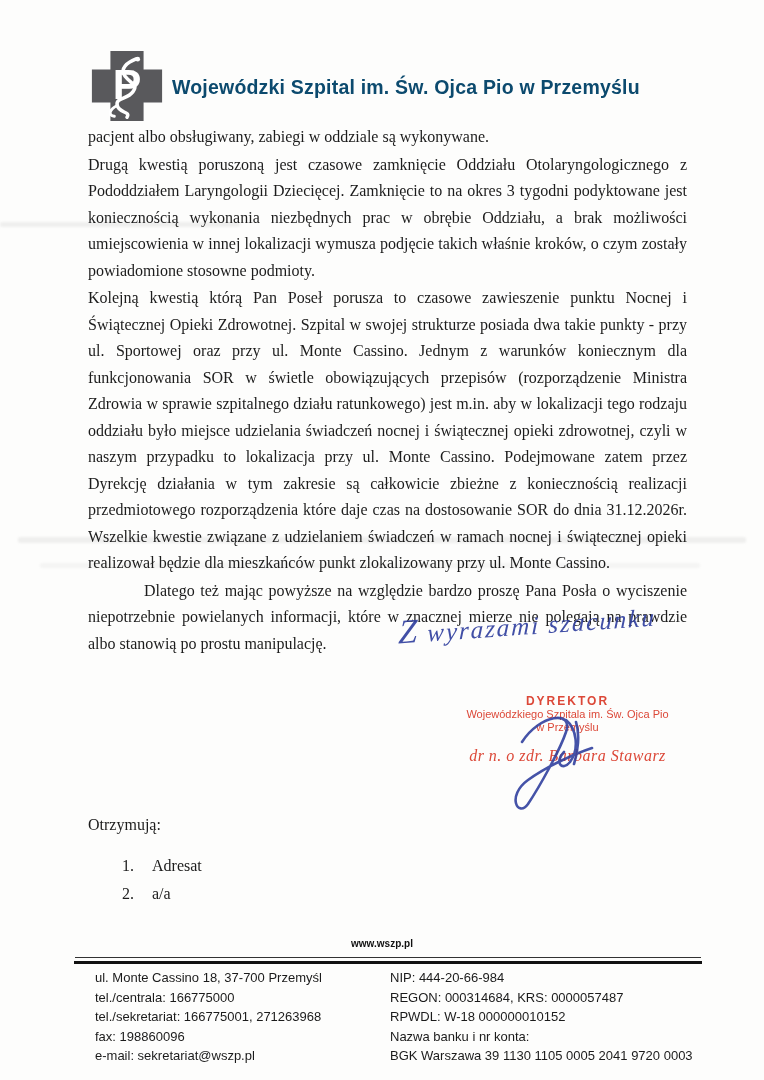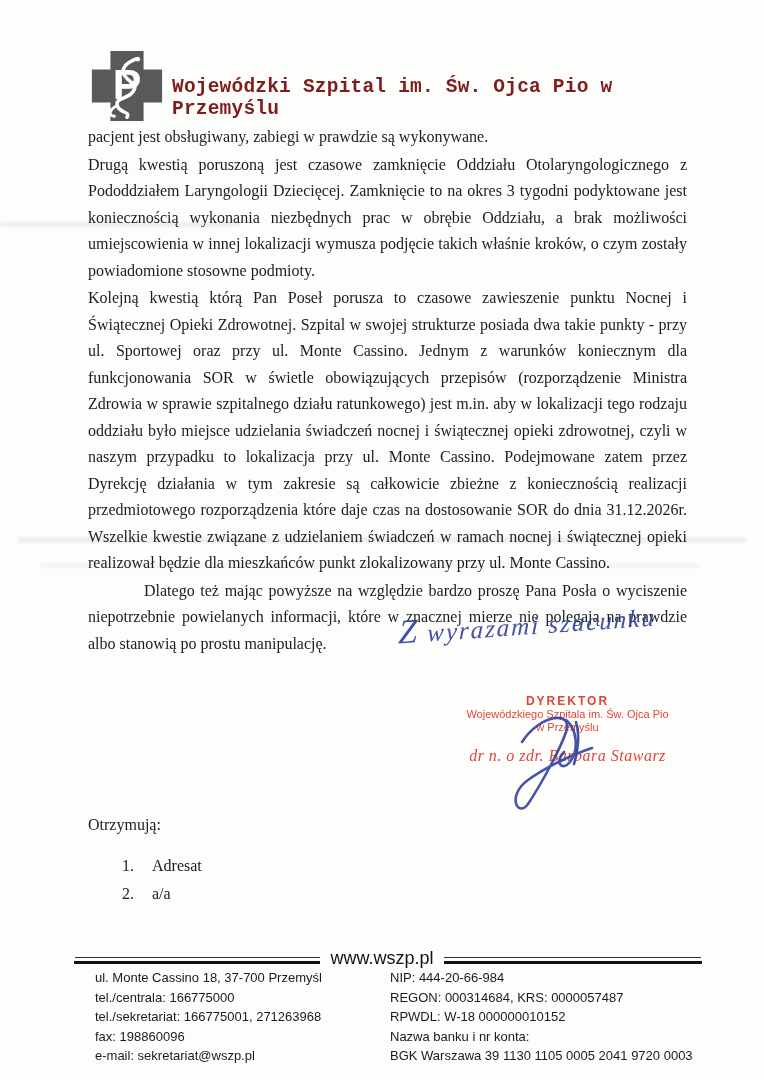--- a/index.html
+++ b/index.html
@@ -11,22 +11,22 @@
     overflow:hidden;
     font-family:"Liberation Serif", serif;
     color:#1c1c1c;
   }
   
   .streak{position:absolute;background:rgba(120,120,120,0.10);border-radius:2px;filter:blur(1px);}
   
   .logo{position:absolute;left:88px;top:47px;width:78px;height:78px;}
   .org-title{
     position:absolute;left:172px;top:76px;width:540px;
-    font-family:Liberation Mono, monospace;
-    font-weight:bold;font-size:19.5px;color:#7f1d1d;
+    font-family:Liberation Sans, sans-serif;
+    font-weight:bold;font-size:19.5px;color:#0c4a6e;
     letter-spacing:0.2px;
   }
   
   .letter-body{
     position:absolute;left:88px;top:124px;width:599px;
     font-size:16px;line-height:26.5px;
     text-align:justify;
   }
   .letter-body p{margin:0 0 1px 0;}
   .letter-body p.indent{text-indent:56px;}
@@ -56,21 +56,21 @@
   .signature-svg{position:absolute;left:488px;top:700px;width:130px;height:110px;}
   
   .distribution{position:absolute;left:88px;top:816px;font-size:16px;}
   .distribution .dist-label{margin-bottom:23px;}
   .dist-item{margin:9px 0 10px 34px;}
   .dist-item .num{display:inline-block;width:30px;}
   
   .footer{position:absolute;left:0;top:938px;width:764px;font-family:"Liberation Sans", sans-serif;}
   .site{
     position:absolute;left:0;top:0;width:764px;text-align:center;
-    font-weight:normal;font-size:18px;color:#111;z-index:2;margin-top:10px;
+    font-weight:bold;font-size:10px;color:#111;z-index:2;
   }
   .site span{background:#fdfdfc;padding:0 10px;}
   .thin-rule{position:absolute;left:75px;top:19px;width:626px;height:1px;background:#333;}
   .thick-rule{position:absolute;left:74px;top:23px;width:628px;height:3px;background:#111;}
   .fcol{
     position:absolute;top:30px;
     font-weight:normal;font-size:13px;line-height:19.5px;color:#1b1b1b;
   }
   .fcol.left{left:95px;width:300px;}
   .fcol.right{left:390px;width:330px;}
@@ -88,21 +88,21 @@
   <svg class="logo" viewBox="0 0 80 80" aria-hidden="true">
     <path d="M23 4 H57 V23 H76 V57 H57 V76 H23 V57 H4 V23 H23 Z" fill="#59595c"></path>
     <text x="40" y="53" text-anchor="middle" font-family="Liberation Sans, sans-serif" font-weight="bold" font-size="44" fill="#ffffff">P</text>
     <path d="M50 12 C40 16, 32 22, 38 30 C44 38, 52 38, 46 46 C40 54, 28 52, 30 60 C32 68, 44 66, 40 72" fill="none" stroke="#ffffff" stroke-width="3.6" stroke-linecap="round"></path>
     <path d="M30 60 C22 64, 20 70, 27 71" fill="none" stroke="#ffffff" stroke-width="3" stroke-linecap="round"></path>
     <circle cx="51" cy="12.5" r="2.4" fill="#ffffff"></circle>
   </svg>
   <div class="org-title">Wojewódzki Szpital im. Św. Ojca Pio w Przemyślu</div>
 
   <div class="letter-body">
-    <p class="first">pacjent jest obsługiwany, zabiegi w prawdzie są wykonywane.</p>
+    <p class="first">pacjent albo obsługiwany, zabiegi w oddziale są wykonywane.</p>
     <p>Drugą kwestią poruszoną jest czasowe zamknięcie Oddziału Otolaryngologicznego z Pododdziałem Laryngologii Dziecięcej. Zamknięcie to na okres 3 tygodni podyktowane jest koniecznością wykonania niezbędnych prac w obrębie Oddziału, a brak możliwości umiejscowienia w innej lokalizacji wymusza podjęcie takich właśnie kroków, o czym zostały powiadomione stosowne podmioty.</p>
     <p>Kolejną kwestią którą Pan Poseł porusza to czasowe zawieszenie punktu Nocnej i Świątecznej Opieki Zdrowotnej. Szpital w swojej strukturze posiada dwa takie punkty - przy ul. Sportowej oraz przy ul. Monte Cassino. Jednym z warunków koniecznym dla funkcjonowania SOR w świetle obowiązujących przepisów (rozporządzenie Ministra Zdrowia w sprawie szpitalnego działu ratunkowego) jest m.in. aby w lokalizacji tego rodzaju oddziału było miejsce udzielania świadczeń nocnej i świątecznej opieki zdrowotnej, czyli w naszym przypadku to lokalizacja przy ul. Monte Cassino. Podejmowane zatem przez Dyrekcję działania w tym zakresie są całkowicie zbieżne z koniecznością realizacji przedmiotowego rozporządzenia które daje czas na dostosowanie SOR do dnia 31.12.2026r. Wszelkie kwestie związane z udzielaniem świadczeń w ramach nocnej i świątecznej opieki realizował będzie dla mieszkańców punkt zlokalizowany przy ul. Monte Cassino.</p>
     <p class="indent">Dlatego też mając powyższe na względzie bardzo proszę Pana Posła o wyciszenie niepotrzebnie powielanych informacji, które w znacznej mierze nie polegają na prawdzie albo stanowią po prostu manipulację.</p>
   </div>
 
   <div class="closing"><span class="big-initial">Z</span><span> wyrazami szacunku</span></div>
 
   <div class="stamp">
     <div class="s1">DYREKTOR</div>
     <div class="s2">Wojewódzkiego Szpitala im. Św. Ojca Pio</div>

